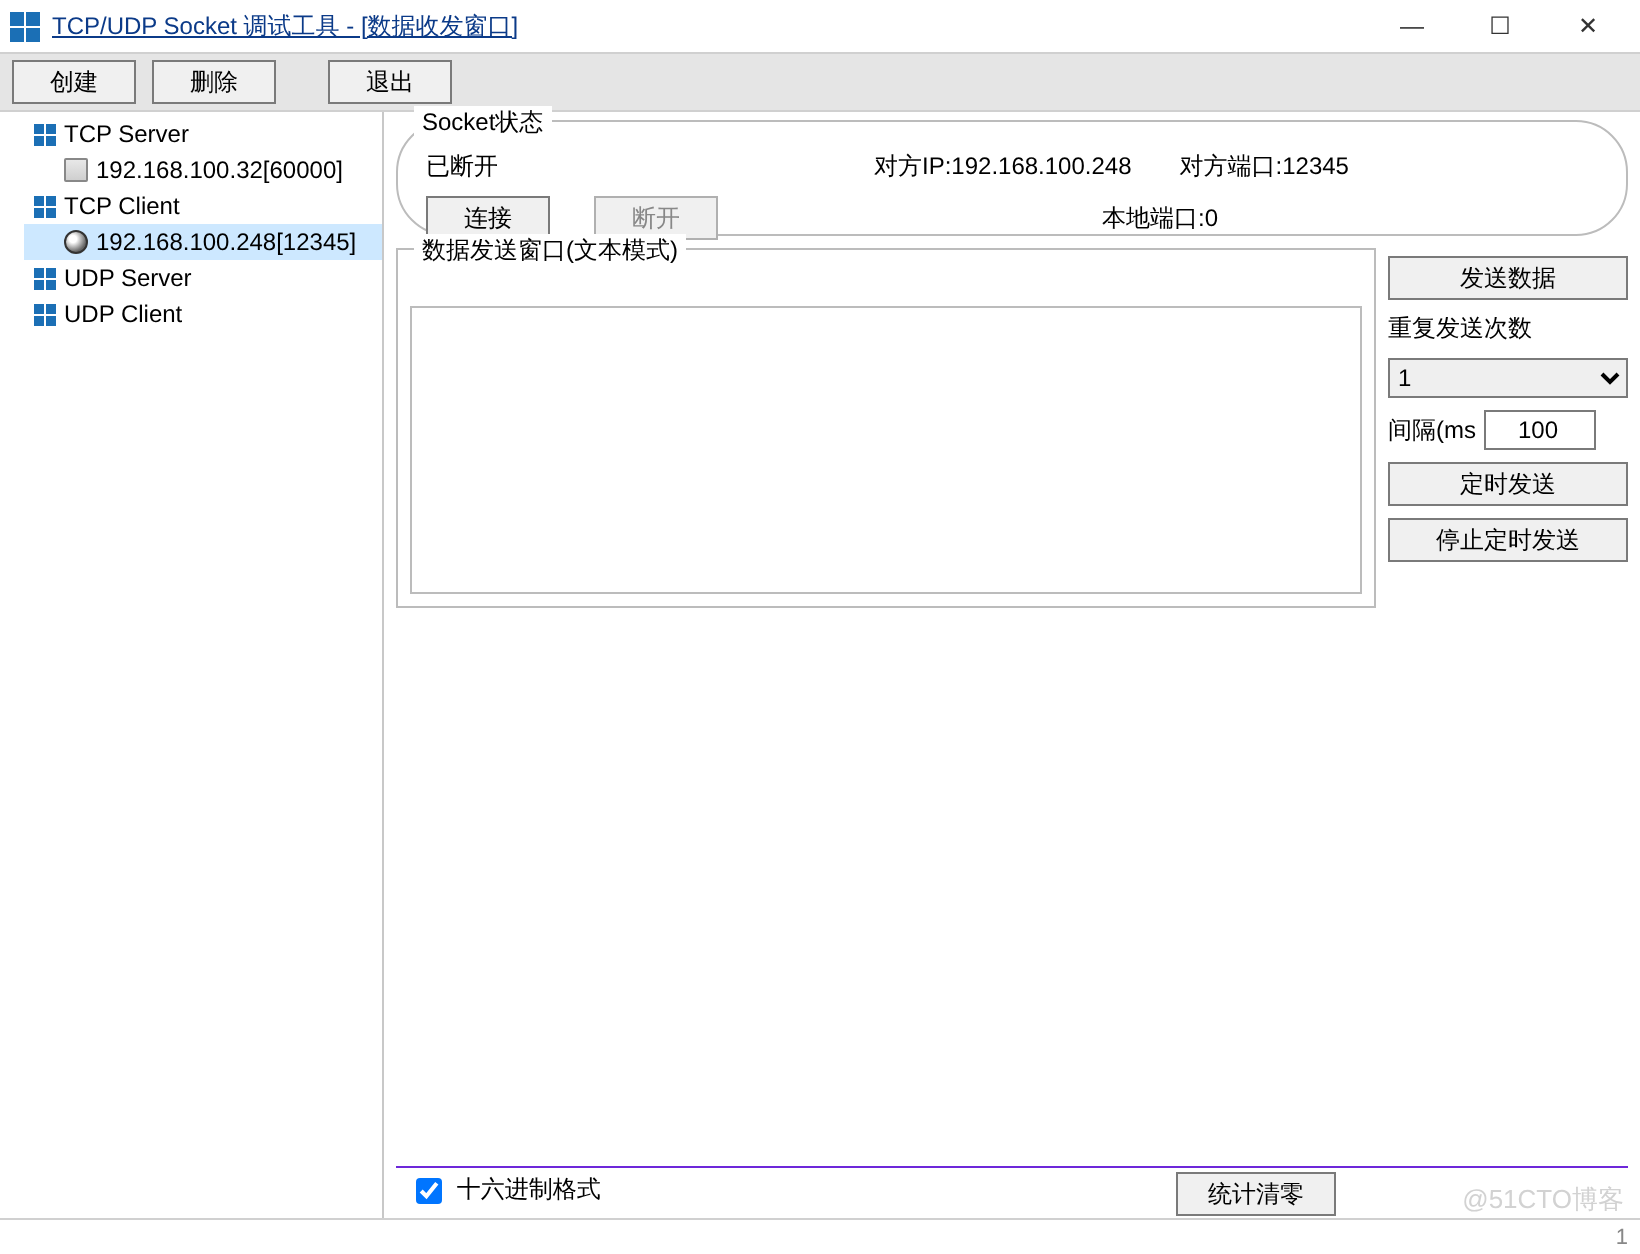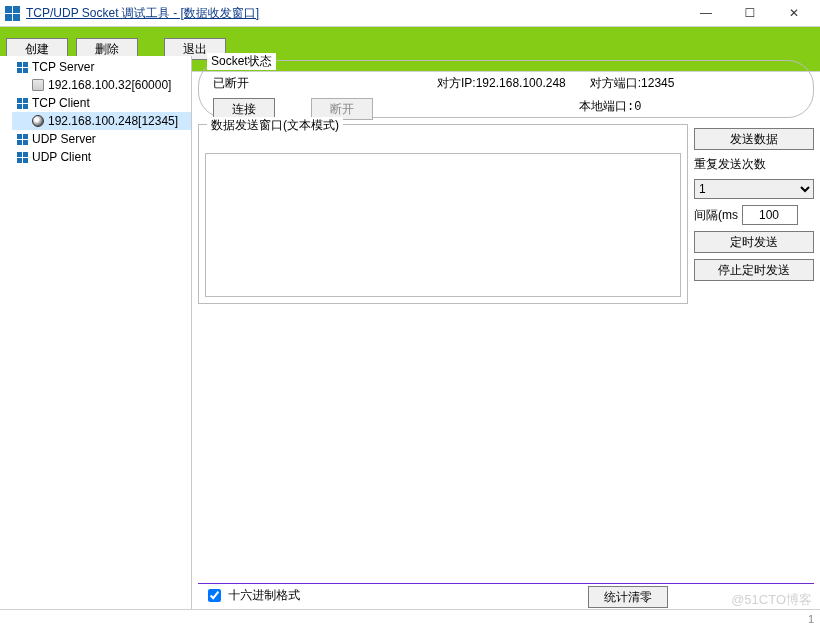--- a/index.html
+++ b/index.html
@@ -8,21 +8,21 @@
 
   
   .titlebar { height: 26px; display: flex; align-items: center; padding: 0 4px; }
   .titlebar-icon { width: 16px; height: 16px; margin-right: 6px; display: inline-flex; flex-wrap: wrap; }
   .titlebar-icon span { width: 7px; height: 7px; background: #1b6fb5; margin: 0.5px; }
   .titlebar-text { color: #0b3a88; text-decoration: underline; }
   .titlebar-buttons { margin-left: auto; display: flex; }
   .titlebar-buttons div { width: 44px; height: 26px; display: flex; align-items: center; justify-content: center; color: #333; }
 
   
-  .toolbar { height: 46px; display: flex; align-items: center; padding: 2px 6px; border-top: 1px solid #d0d0d0; border-bottom: 1px solid #d0d0d0; background: #84cc16; gap: 8px; }
+  .toolbar { height: 30px; display: flex; align-items: center; padding: 2px 6px; border-top: 1px solid #d0d0d0; border-bottom: 1px solid #d0d0d0; background: #e5e5e5; gap: 8px; }
   .toolbar .sep { display: inline-block; width: 10px; }
   .btn { min-width: 62px; height: 22px; padding: 0 10px; border: 1px solid #7a7a7a; background: #f0f0f0; display: inline-flex; align-items: center; justify-content: center; cursor: default; user-select: none; }
   .btn.disabled { color: #888; border-color: #b0b0b0; }
 
   
   .body { position: absolute; top: 56px; left: 0; right: 0; bottom: 18px; display: flex; }
   .sidebar { width: 192px; border-right: 1px solid #c8c8c8; background: #fff; padding: 2px 0; overflow: auto; }
   .tree-item { display: flex; align-items: center; height: 18px; padding-left: 4px; white-space: nowrap; margin-left: 12px; }
   .tree-item.child { padding-left: 20px; }
   .icon-sq { width: 12px; height: 12px; display: inline-flex; flex-wrap: wrap; margin-right: 4px; }
@@ -32,22 +32,22 @@
   .tree-item.selected { background: #cde8ff; }
 
   .main { flex: 1; position: relative; padding: 4px 6px 0 6px; }
 
   .groupbox { border: 1px solid #bcbcbc; position: relative; margin-bottom: 6px; }
   .groupbox > .caption { position: absolute; top: -8px; left: 8px; background: #fff; padding: 0 4px; color: #000; }
 
   .grp-socket { height: 58px; padding: 14px 10px 4px 14px; border-radius: 26px; }
   .status-row { display: flex; align-items: center; gap: 24px; margin-bottom: 6px; }
   .status-row .lbl { min-width: 70px; }
-  .btn-row { display: flex; gap: 36px; }
-  .grp-socket .local-port { margin-left: 170px; font-family: Liberation Mono, monospace; }
+  .btn-row { display: flex; align-items: center; gap: 22px; }
+  .grp-socket .local-port { margin-left: 170px; }
 
   .grp-recv { height: 250px; padding: 12px 6px 6px 6px; }
   .grp-recv textarea { width: 100%; height: 100%; resize: none; border: 1px solid #bcbcbc; font-family: monospace; font-size: 12px; padding: 2px; }
 
   .grp-send-wrap { display: flex; gap: 6px; }
   .grp-send { flex: 1; height: 180px; padding: 28px 6px 6px 6px; }
   .grp-send textarea { width: 100%; height: 100%; resize: none; border: 1px solid #bcbcbc; font-family: monospace; font-size: 12px; padding: 2px; }
 
   .send-panel { width: 120px; padding-top: 4px; display: flex; flex-direction: column; gap: 6px; }
   .send-panel .btn { width: 100%; }

